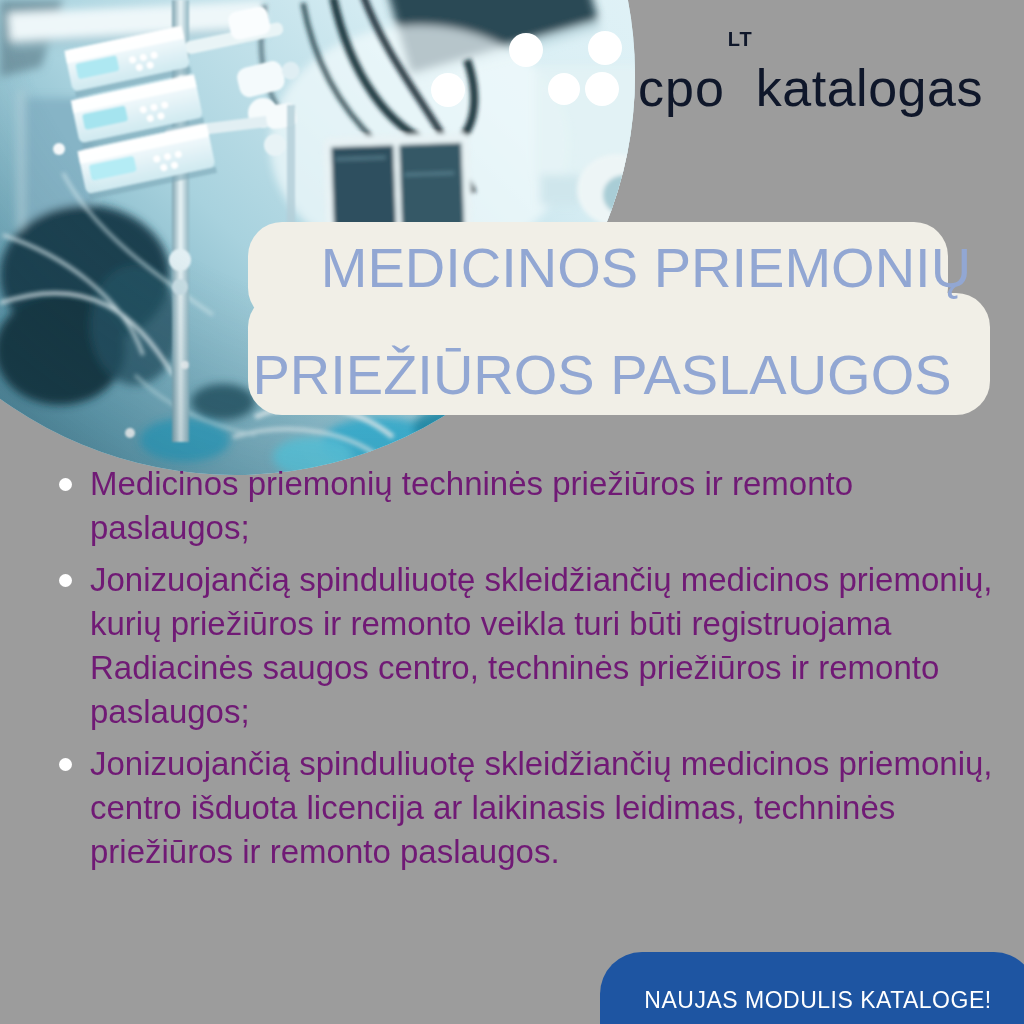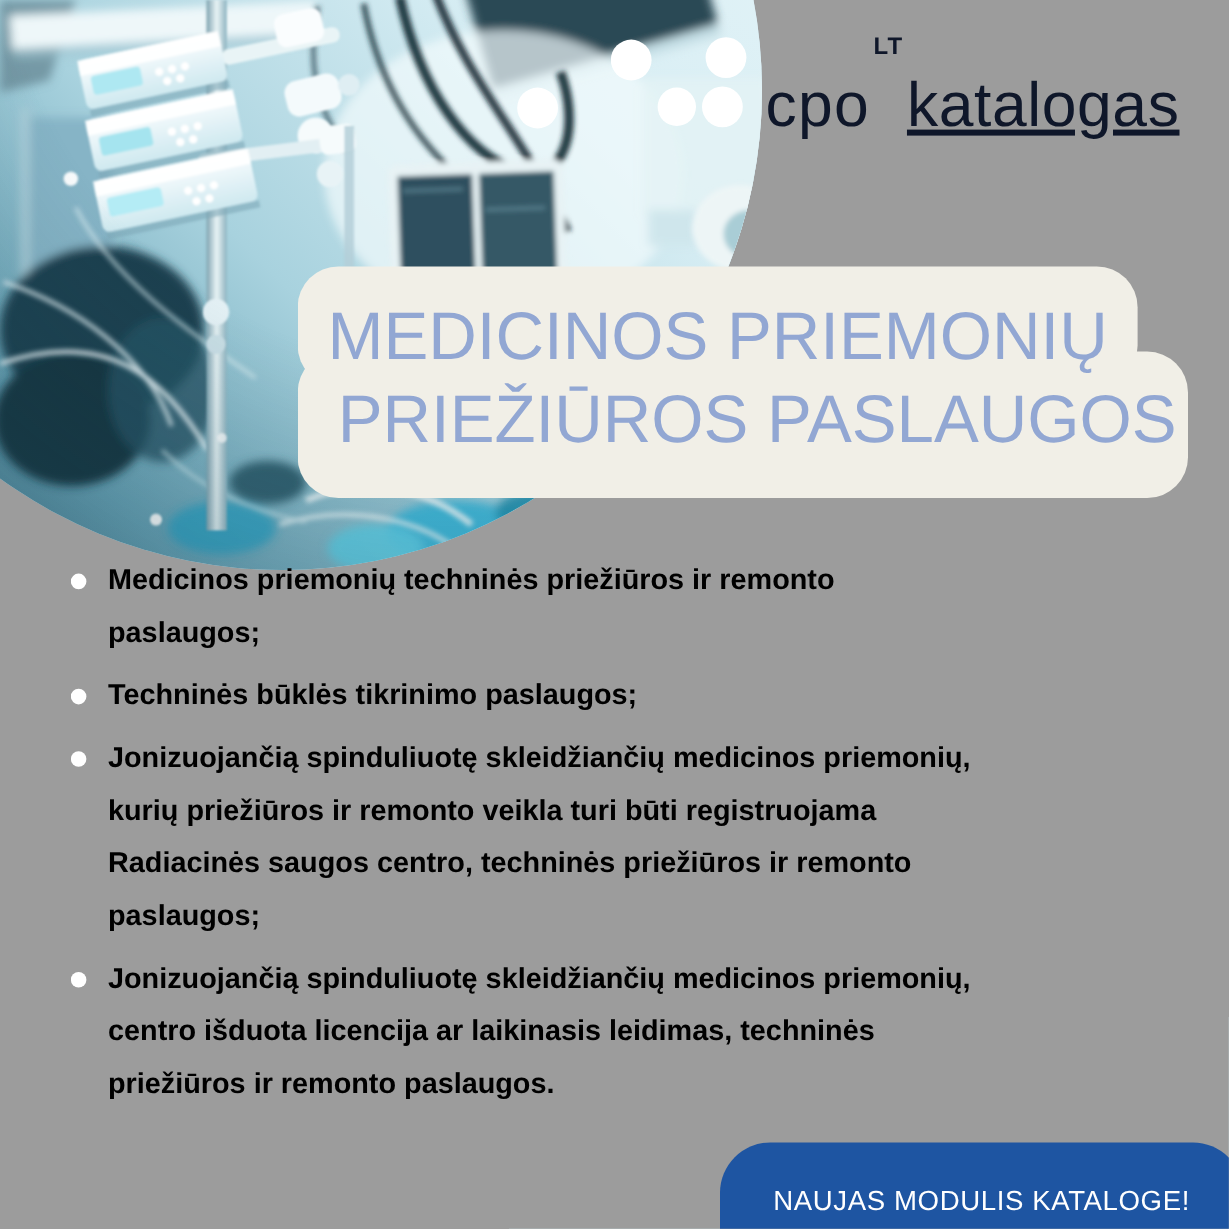--- a/index.html
+++ b/index.html
@@ -15,36 +15,36 @@
   }
   .photo-circle svg{display:block;width:800px;height:800px;}
   
   .logo-dot{position:absolute;background:#ffffff;border-radius:50%;}
   .logo-text{
     position:absolute;left:638px;top:52px;height:72px;
     display:flex;align-items:flex-start;color:#0f172a;white-space:nowrap;
   }
   .logo-brand{font-size:52px;line-height:72px;letter-spacing:1px;}
   .logo-sup{font-size:20px;font-weight:700;letter-spacing:1px;margin:0 3px 0 3px;transform:translateY(-24px);display:inline-block;}
-  .logo-suffix{font-size:52px;line-height:72px;letter-spacing:0.5px;text-decoration:underline;}
+  .logo-suffix{font-size:52px;line-height:72px;letter-spacing:0.5px;}
   
   .plaque{position:absolute;background:#f1efe7;}
   .plaque-top{left:248px;top:222px;width:700px;height:100px;border-radius:34px;}
   .plaque-bottom{left:248px;top:293px;width:742px;height:122px;border-radius:34px;}
   .title-line{
     position:absolute;display:flex;align-items:center;justify-content:center;
     color:#92a7d3;font-size:56px;letter-spacing:0px;white-space:nowrap;
   }
-  .title-line1{left:248px;top:236px;width:700px;height:86px;}
-  .title-line2{left:248px;top:300px;width:708px;height:96px;padding-left:29px;}
+  .title-line1{left:248px;top:224px;width:700px;height:86px;padding-left:48px;}
+  .title-line2{left:248px;top:326px;width:708px;height:96px;}
   
   .bullet-list{position:absolute;left:59px;top:462px;width:940px;}
   .bullet-item{display:flex;align-items:flex-start;margin-bottom:8px;}
   .bullet-dot{flex:0 0 13px;width:13px;height:13px;border-radius:50%;background:#ffffff;margin:16px 18px 0 0;}
-  .bullet-text{color:#000000;font-size:24px;line-height:44px;font-weight:700;}
+  .bullet-text{color:#701a75;font-size:33px;line-height:44px;font-weight:400;}
   .bullet-line{white-space:nowrap;}
   
   .ribbon{
     position:absolute;left:600px;top:952px;width:436px;height:80px;
     background:#1e55a2;border-radius:42px 42px 0 0;
     display:flex;align-items:center;justify-content:center;
   }
   .ribbon-label{color:#ffffff;font-size:23px;letter-spacing:0.5px;white-space:nowrap;margin-top:17px;}
 </style>
 </head>
@@ -212,26 +212,20 @@
   <div class="bullet-item">
     <span class="bullet-dot"></span>
     <div class="bullet-text">
       <div class="bullet-line">Medicinos priemonių techninės priežiūros ir remonto</div>
       <div class="bullet-line">paslaugos;</div>
     </div>
   </div>
   <div class="bullet-item">
     <span class="bullet-dot"></span>
     <div class="bullet-text">
-      <div class="bullet-line">Techninės būklės tikrinimo paslaugos;</div>
-    </div>
-  </div>
-  <div class="bullet-item">
-    <span class="bullet-dot"></span>
-    <div class="bullet-text">
       <div class="bullet-line">Jonizuojančią spinduliuotę skleidžiančių medicinos priemonių,</div>
       <div class="bullet-line">kurių priežiūros ir remonto veikla turi būti registruojama</div>
       <div class="bullet-line">Radiacinės saugos centro, techninės priežiūros ir remonto</div>
       <div class="bullet-line">paslaugos;</div>
     </div>
   </div>
   <div class="bullet-item">
     <span class="bullet-dot"></span>
     <div class="bullet-text">
       <div class="bullet-line">Jonizuojančią spinduliuotę skleidžiančių medicinos priemonių,</div>

